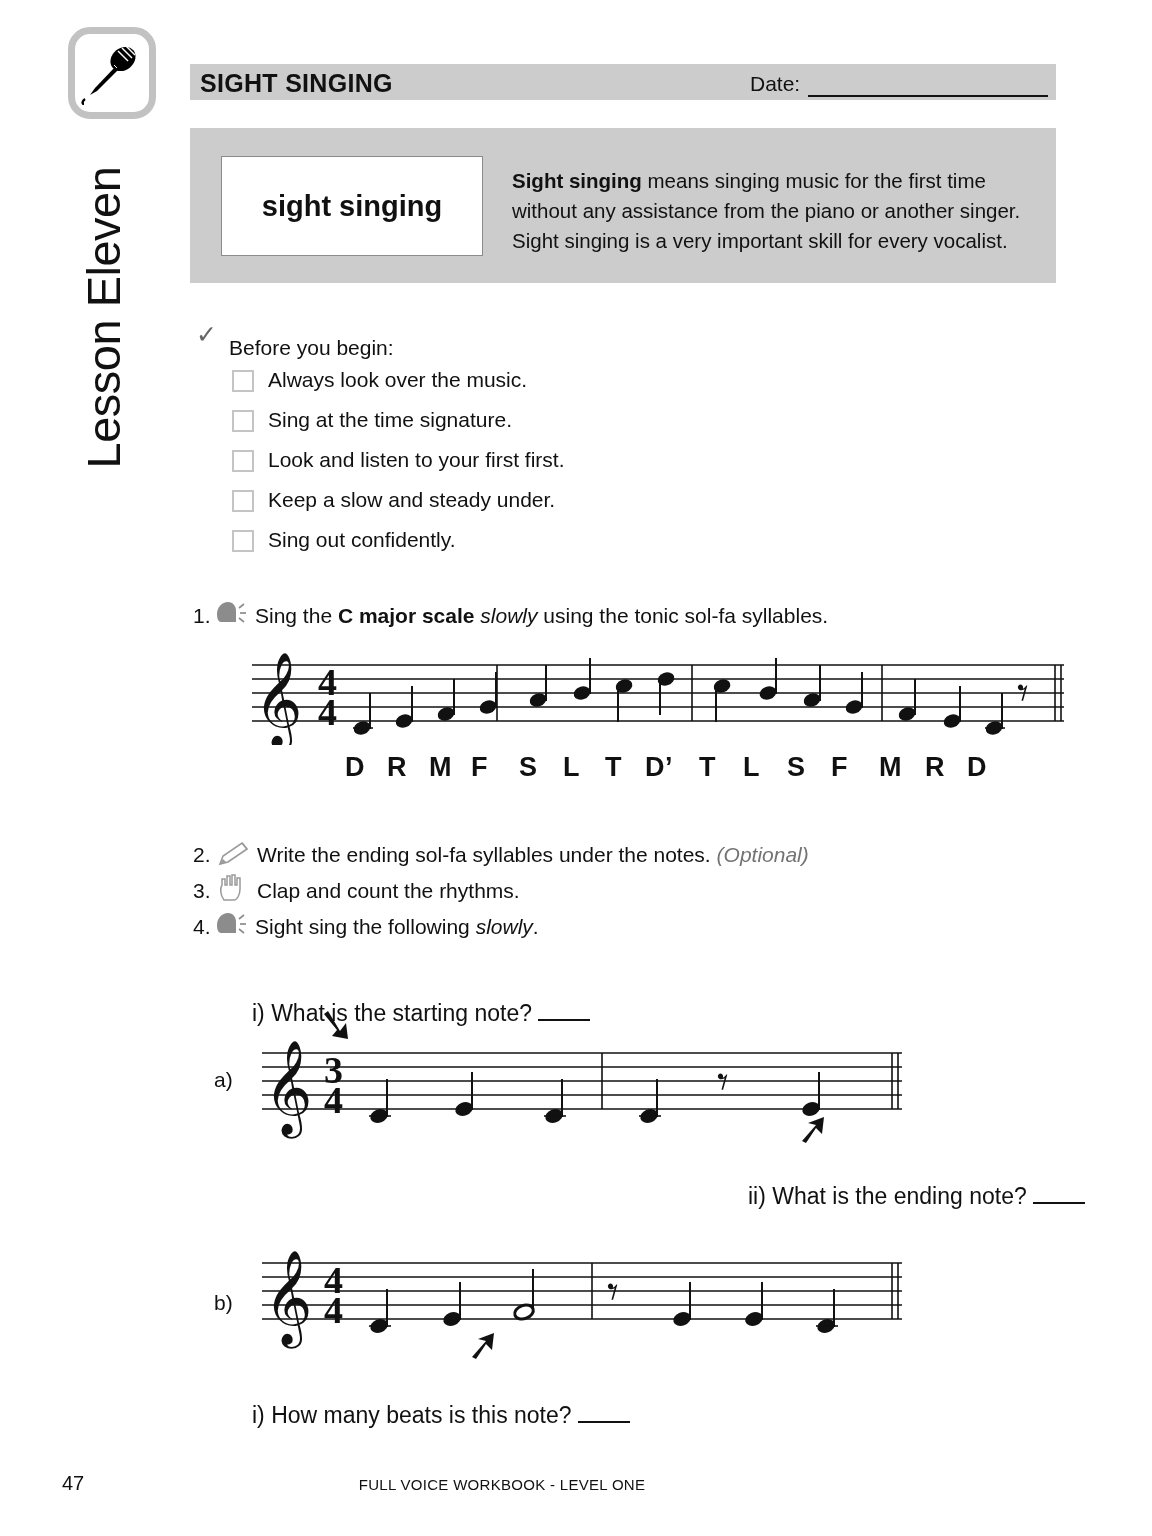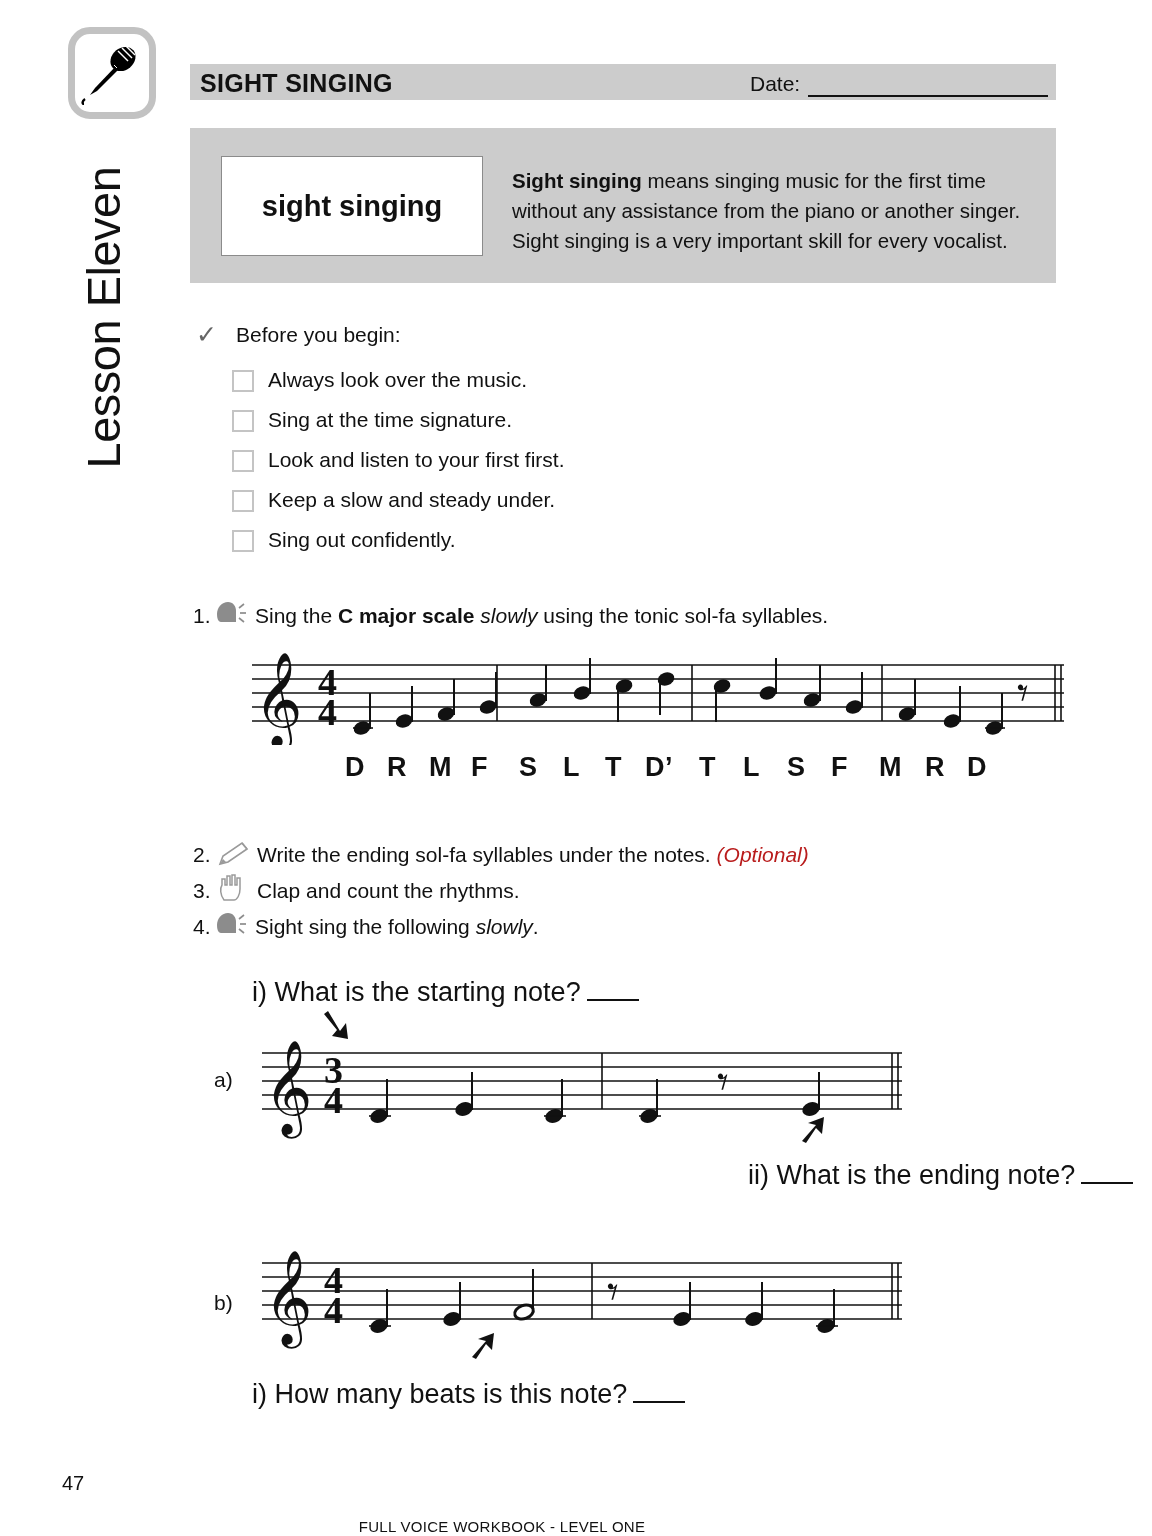--- a/index.html
+++ b/index.html
@@ -76,60 +76,60 @@
 
   
   .check-head {
     position: absolute; left: 196px; top: 320px;
     font-size: 21px;
   }
   .check-head .tick {
     position: absolute; left: 0px; top: 0px;
     font-size: 25px; color: #666;
   }
-  .check-head .chtext { position: absolute; left: 33px; top: 3px; white-space: nowrap; margin-left: 7px; }
+  .check-head .chtext { position: absolute; left: 33px; top: 16px; white-space: nowrap; }
 
   .check-item { position: absolute; left: 232px; font-size: 21px; }
   .check-item .box {
     position: absolute; left: 0px; top: 2px;
     width: 22px; height: 22px;
     border: 2px solid #c4c4c4; background: #fff;
   }
   .check-item .lbl { position: absolute; left: 36px; top: 0px; white-space: nowrap; }
 
   
   .task { position: absolute; font-size: 21px; white-space: nowrap; }
   .task .num { position: absolute; left: 0; top: 0; }
   .task .icon { position: absolute; left: 22px; top: -4px; }
   .task .txt { position: absolute; left: 62px; top: 0; }
   .task i { font-style: italic; }
   .task b { font-weight: bold; }
-  .task .optional { color: #b91c1c; font-style: italic; text-align: right; }
-
-  
-  .question { position: absolute; font-size: 27px; white-space: nowrap; }
+  .task .optional { color: #737373; font-style: italic; text-align: right; }
+
+  
+  .question { position: absolute; font-size: 23px; white-space: nowrap; margin-top: 23px; }
   .question .blank {
     display: inline-block; width: 52px;
     border-bottom: 2px solid #111; margin-left: 6px;
   }
 
   .ex-label { position: absolute; font-size: 21px; }
 
   
   .staff { position: absolute; }
   .staff svg { display: block; }
 
   
   .solfa { position: absolute; font-size: 27px; font-weight: bold; letter-spacing: 0.5px; }
 
   
   .footer-page { position: absolute; left: 62px; top: 1472px; font-size: 20px; }
   .footer-title {
     position: absolute; left: 0; top: 1476px; width: 1004px;
-    text-align: center; font-size: 15px; letter-spacing: 0.3px; margin-top: 42px;
+    text-align: center; font-size: 15px; letter-spacing: 0.3px;
   }
 </style>
 </head>
 <body>
 
 <div class="page">
 
   <div class="mic-badge">
     <svg width="62" height="64" viewBox="0 0 62 64">
       <g fill="#000">

